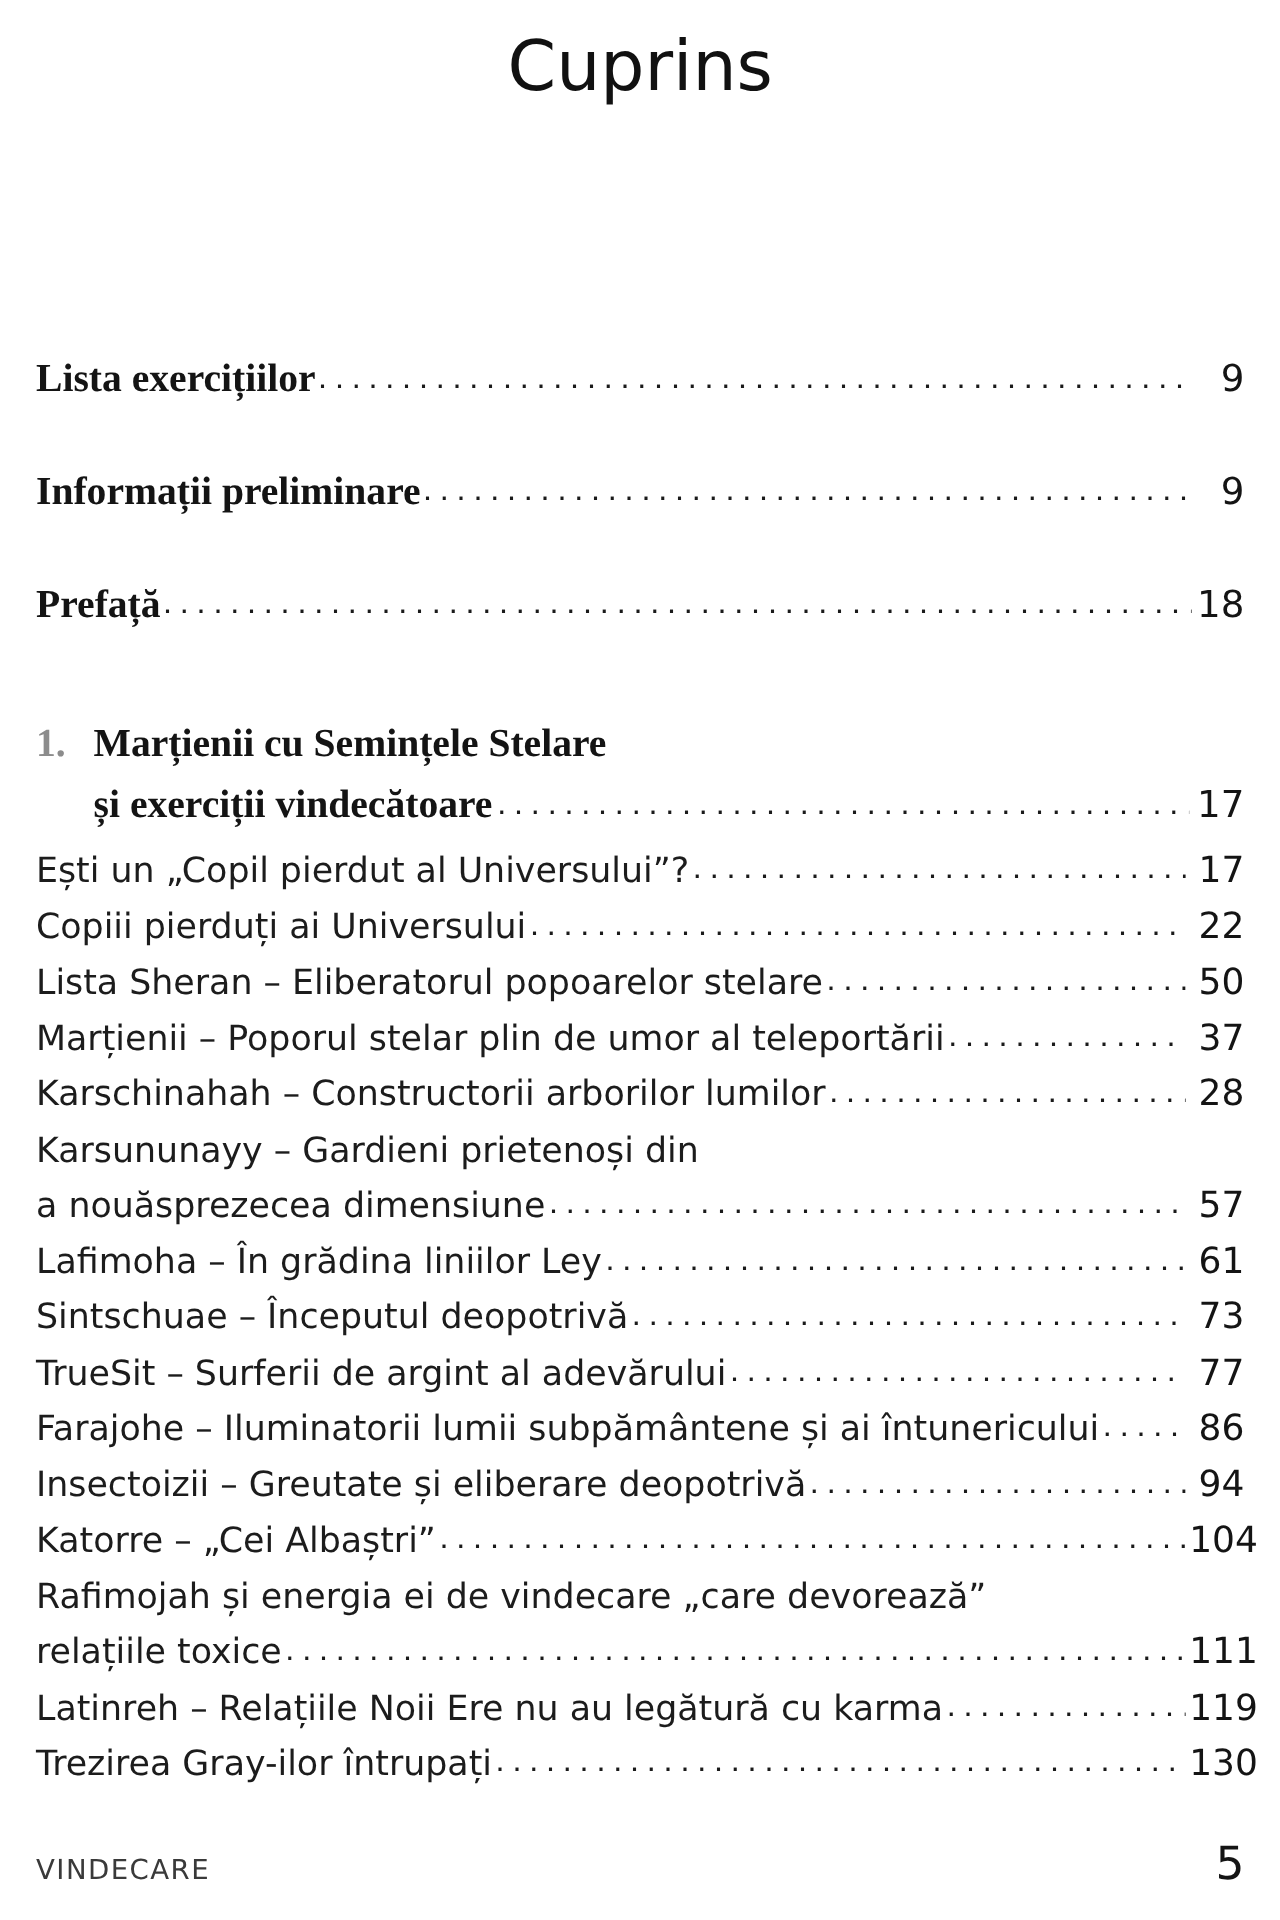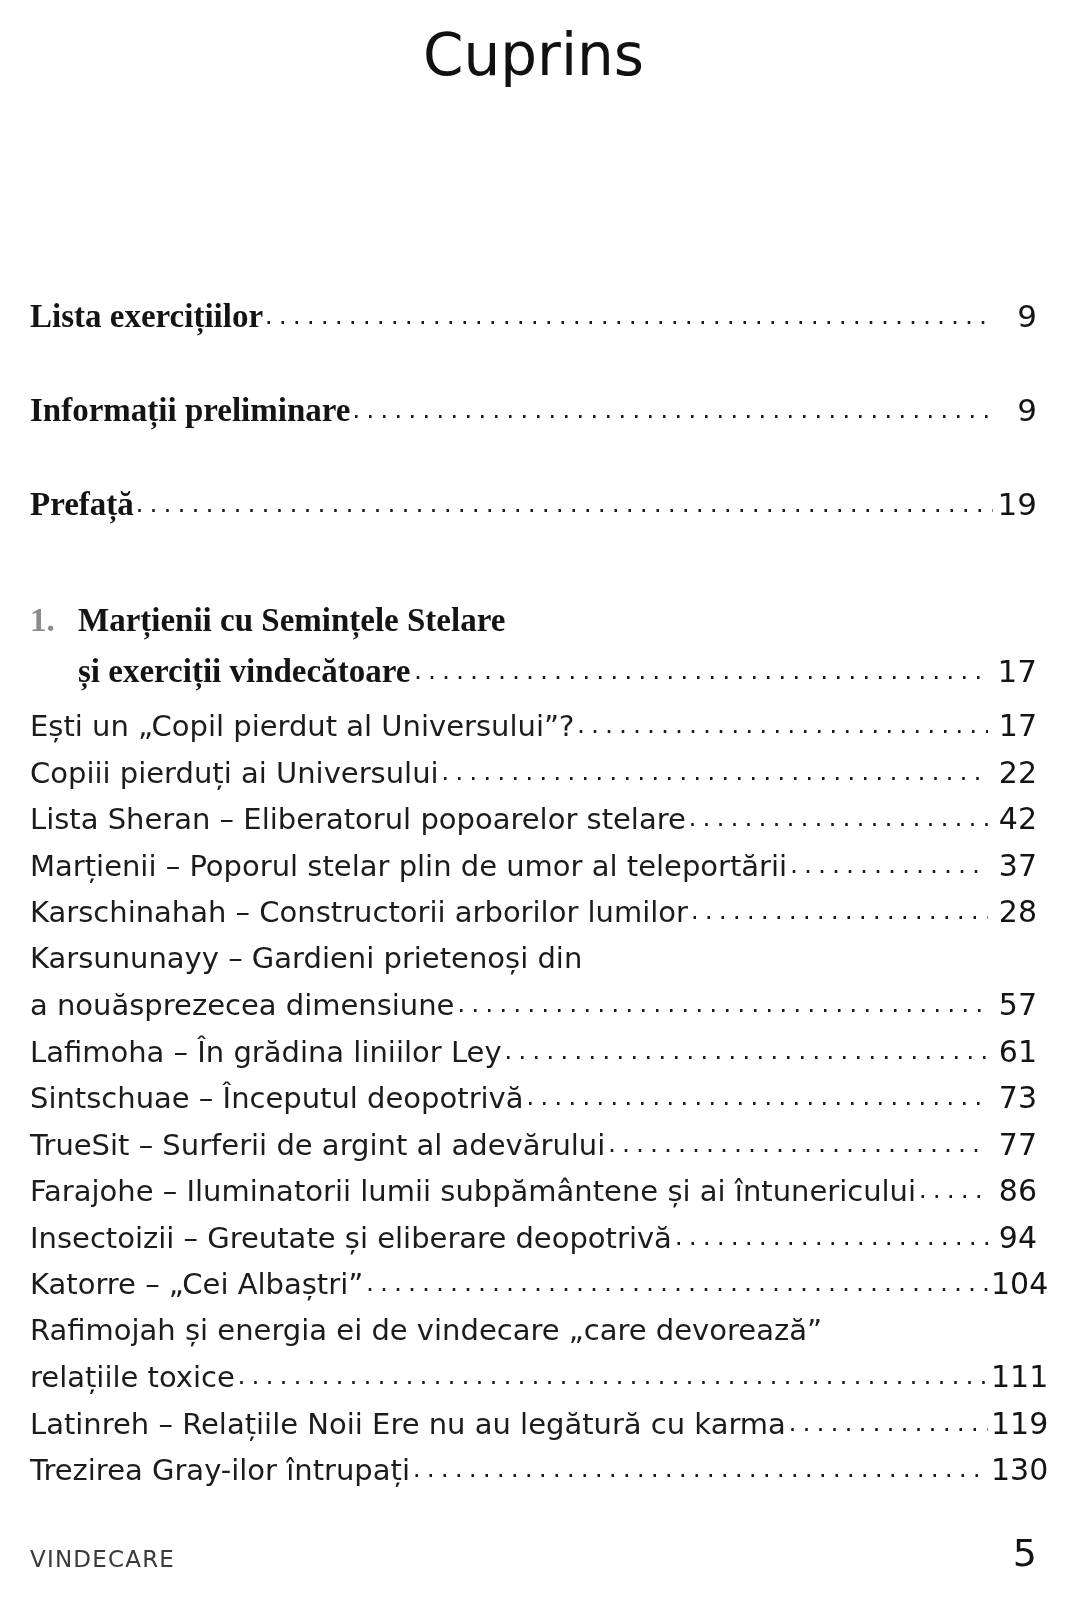--- a/index.html
+++ b/index.html
@@ -213,21 +213,21 @@
 
     <div class="fm-entry">
       <span class="label">Informații preliminare</span>
       <span class="leader">........................................................................................................</span>
       <span class="pageno">9</span>
     </div>
 
     <div class="fm-entry">
       <span class="label">Prefață</span>
       <span class="leader">........................................................................................................</span>
-      <span class="pageno">19</span>
+      <span class="pageno">18</span>
     </div>
 
   </div>
 
   <div class="chapter">
 
     <div class="chapter-head-line">
       <span class="chapter-num">1.</span>
       <span class="label">Marțienii cu Semințele Stelare</span>
     </div>
@@ -251,21 +251,21 @@
 
     <div class="sub-entry">
       <span class="label">Copiii pierduți ai Universului</span>
       <span class="leader">........................................................................................................</span>
       <span class="pageno">22</span>
     </div>
 
     <div class="sub-entry">
       <span class="label">Lista Sheran – Eliberatorul popoarelor stelare</span>
       <span class="leader">........................................................................................................</span>
-      <span class="pageno">42</span>
+      <span class="pageno">50</span>
     </div>
 
     <div class="sub-entry">
       <span class="label">Marțienii – Poporul stelar plin de umor al teleportării</span>
       <span class="leader">........................................................................................................</span>
       <span class="pageno">37</span>
     </div>
 
     <div class="sub-entry">
       <span class="label">Karschinahah – Constructorii arborilor lumilor</span>

